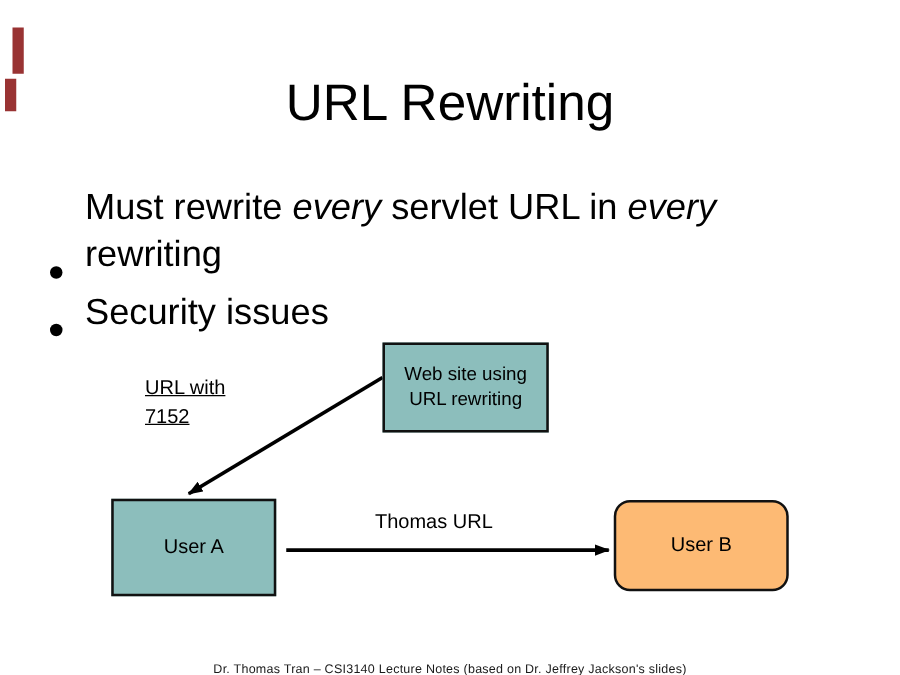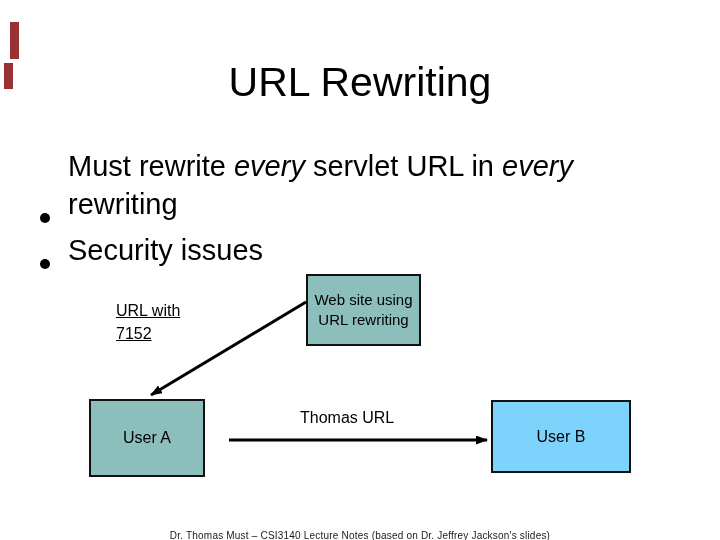--- a/index.html
+++ b/index.html
@@ -78,27 +78,27 @@
     background: #8CBEBC;
     border: 2px solid #111111;
     display: flex;
     flex-direction: column;
     align-items: center;
     justify-content: center;
     text-align: center;
   }
   .web-box {
     left: 306px; top: 258px;
-    width: 115px; height: 72px;
+    width: 133px; height: 72px;
     font-size: 15px;
     line-height: 20px;
   }
   .user-a-box {
     left: 89px; top: 383px;
-    width: 116px; height: 78px;
+    width: 132px; height: 78px;
     font-size: 16px;
   }
   .user-b-box {
     left: 491px; top: 384px;
     width: 140px; height: 73px;
     font-size: 16px;
   }
 
   .session-label {
     position: absolute;
@@ -162,26 +162,26 @@
 
   <div class="teal-box web-box" style="background: rgb(140, 190, 188); border-color: rgb(17, 17, 17);">
     <div>Web site using</div>
     <div>URL rewriting</div>
   </div>
 
   <div class="teal-box user-a-box" style="background: rgb(140, 190, 188); border-color: rgb(17, 17, 17);">
     <div>User A</div>
   </div>
 
-  <div class="teal-box user-b-box" style="background: #7dd3fc; border-color: rgb(17, 17, 17);">
+  <div class="teal-box user-b-box" style="background: #fdba74; border-color: rgb(17, 17, 17); border-radius: 13px;">
     <div>User B</div>
   </div>
 
   <div class="session-label">
     <div>URL with</div>
     <div>7152</div>
   </div>
 
   <div class="email-label">Thomas URL</div>
 
-  <div class="footer-credit">Dr. Thomas Must – CSI3140 Lecture Notes (based on Dr. Jeffrey Jackson's slides)</div>
+  <div class="footer-credit">Dr. Thomas Tran – CSI3140 Lecture Notes (based on Dr. Jeffrey Jackson's slides)</div>
 
 </div>
 
 </body></html>

